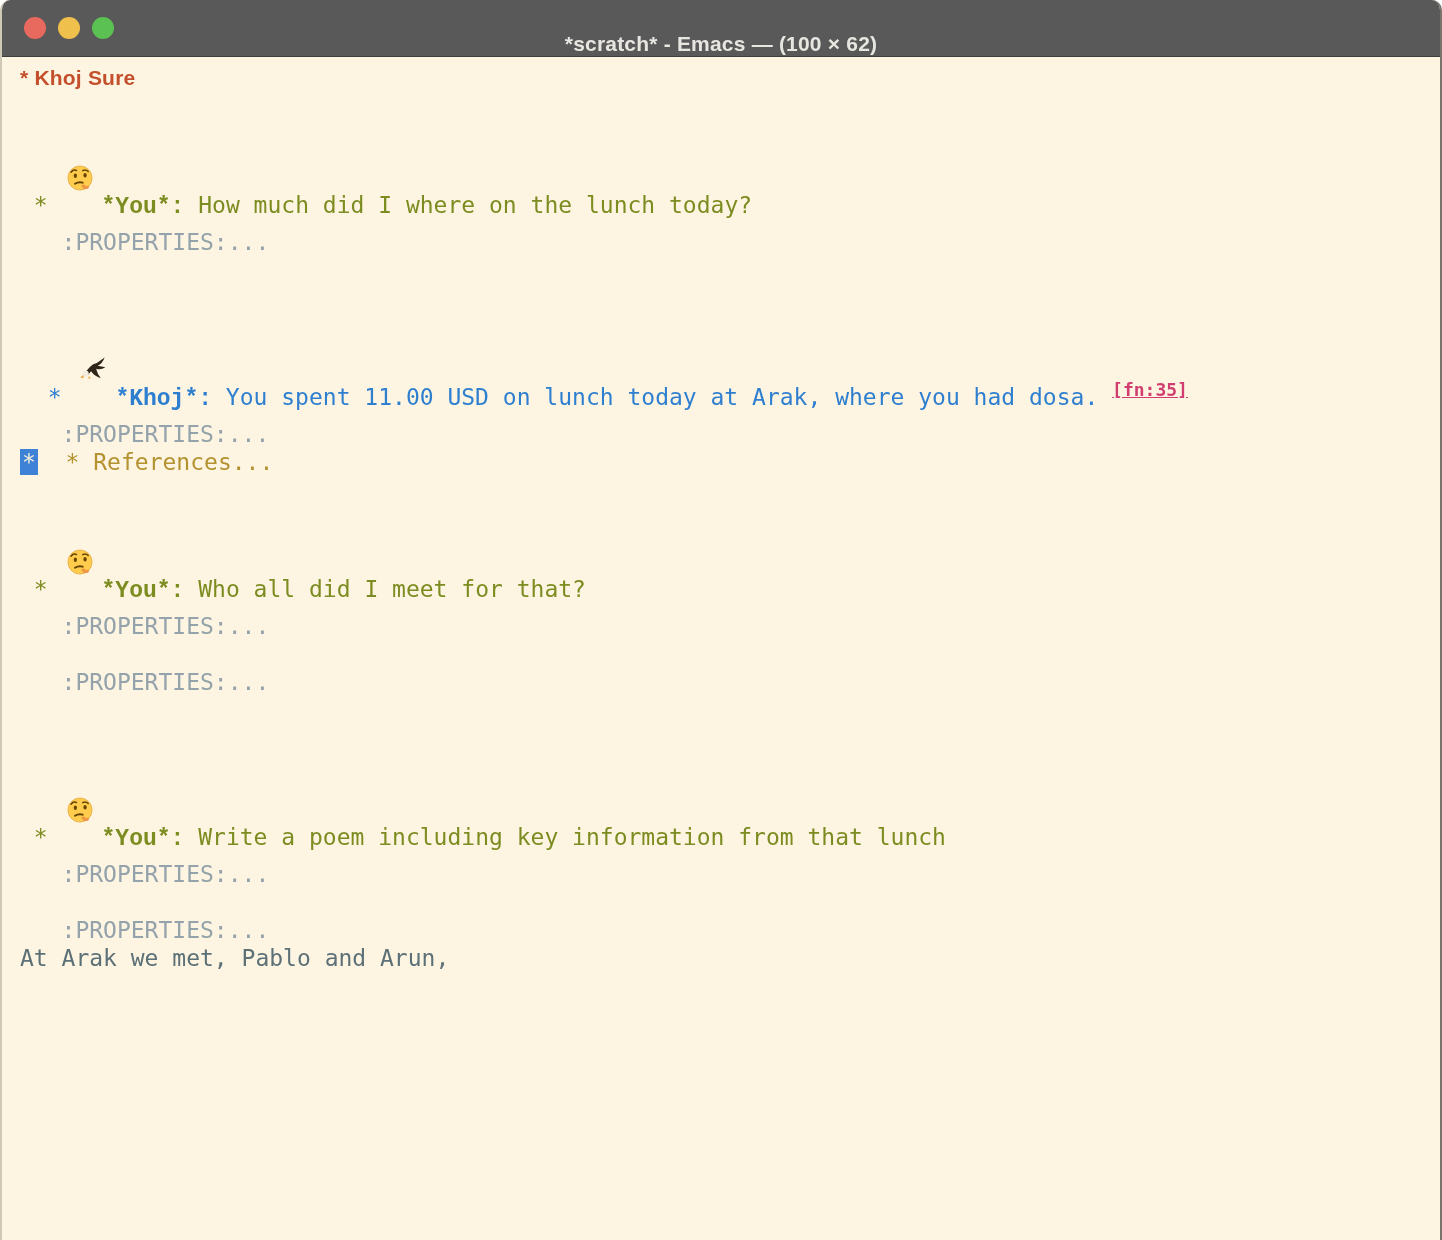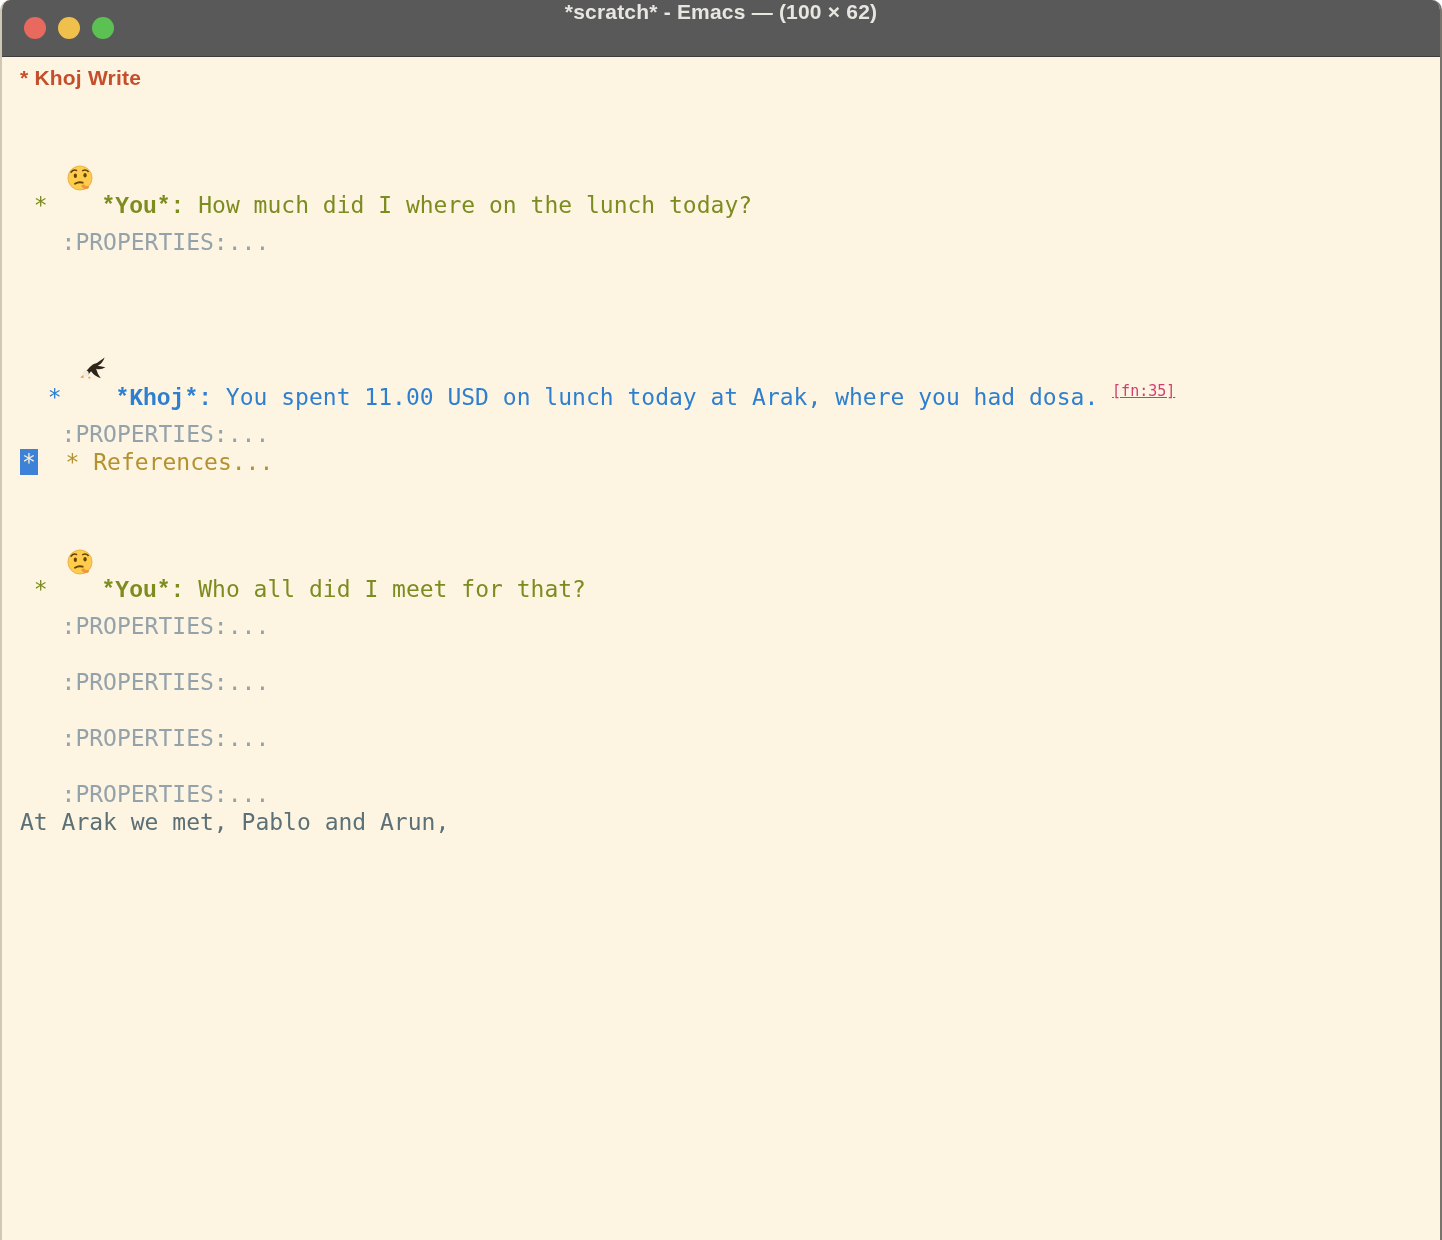--- a/index.html
+++ b/index.html
@@ -11,21 +11,21 @@
     overflow:hidden;
     border-left:2px solid #cfc8b4;
     border-right:2px solid #76746c;
     position:relative;
     font-family:"DejaVu Sans Mono",monospace;
   }
   .titlebar{
     height:56px;
     background:var(--c-titlebar,#595959);
     border-bottom:1px solid #3e3e3e;
-    display:flex;align-items:flex-start;justify-content:center;
+    display:flex;align-items:flex-end;justify-content:center;
     position:relative;
   }
   .lights{position:absolute;left:22px;top:50%;transform:translateY(-50%);display:flex;gap:12px;}
   .light{width:22px;height:22px;border-radius:50%;}
   .light.red{background:var(--c-light-red,#e8695e);}
   .light.yellow{background:var(--c-light-yellow,#f0c04c);}
   .light.green{background:var(--c-light-green,#5cc153);}
   .title{
     color:var(--c-titlebar-text,#e8e6e1);
     font-family:"Liberation Sans",sans-serif;
@@ -41,21 +41,21 @@
   .line.heading{line-height:36px;min-height:36px;}
   .t-red{color:var(--c-heading-red,#c44f2c);}
   .t-olive{color:var(--c-you-olive,#7d8c20);}
   .t-blue{color:var(--c-khoj-blue,#2e7fd0);}
   .t-gray{color:var(--c-drawer-gray,#94a2ab);}
   .t-gold{color:var(--c-references-gold,#b3922f);text-align:center;}
   .t-body{color:var(--c-body-slate,#5c7077);}
   .name{font-weight:bold;font-family:Liberation Mono, monospace;}
   .fn{
     color:var(--c-footnote-pink,#d13d70);
-    font-size:15px;font-weight:normal;
+    font-size:18px;font-weight:bold;
     text-decoration:underline;
     vertical-align:9px;letter-spacing:0;
   }
   .cursor{
     background:var(--c-cursor-blue,#3e82d8);
     color:var(--c-cursor-glyph,#f4eeda);
     padding:0 2px;
   }
   .emoji{display:inline-block;width:28px;margin:0 8px 0 4px;vertical-align:-5px;}
   .emoji svg{display:block;}
@@ -65,21 +65,21 @@
 
 <div class="window">
   <div class="titlebar">
     <div class="lights">
       <span class="light red"></span>
       <span class="light yellow"></span>
       <span class="light green"></span>
     </div>
     <div class="title">*scratch* - Emacs  —  (100 × 62)</div>
   </div>
-  <div class="buffer"><div class="line title"><span class="t-red">* Khoj Write</span></div><div class="line you heading"><span class="t-olive"> * </span><span class="emoji">
+  <div class="buffer"><div class="line title"><span class="t-red">* Khoj Sure</span></div><div class="line you heading"><span class="t-olive"> * </span><span class="emoji">
   <svg viewBox="0 0 36 36" width="28" height="28" aria-hidden="true">
     <circle cx="18" cy="18" r="15.5" fill="#ffcc4d" stroke="#e0a93e" stroke-width="1"></circle>
     <path d="M6.5 10.5 q3 -4 7 -2.2" stroke="#664500" stroke-width="2" fill="none" stroke-linecap="round"></path>
     <path d="M21.5 8.5 q4 -2 7 1.2" stroke="#664500" stroke-width="2" fill="none" stroke-linecap="round"></path>
     <ellipse cx="12" cy="15" rx="2.1" ry="2.9" fill="#664500"></ellipse>
     <ellipse cx="24.5" cy="14.5" rx="2.1" ry="2.9" fill="#664500"></ellipse>
     <path d="M11.5 25.5 q5 -3.2 10 -1.4" stroke="#664500" stroke-width="2.4" fill="none" stroke-linecap="round"></path>
     <path d="M19.5 27.5 q2.5 6 8.5 4.4 q2.5 -1 1.2 -4 q-4 1.4 -6.2 -2 z" fill="#ef9645"></path>
   </svg>
 </span><span class="t-olive name">*You*:</span><span class="t-olive"> How much did I where on the lunch today?</span></div><div class="line props"><span class="t-gray">   :PROPERTIES:...</span></div><div class="line blank"></div><div class="line khoj heading"><span class="t-blue">  * </span><span class="emoji">
@@ -92,14 +92,24 @@
 </span><span class="t-blue name">*Khoj*:</span><span class="t-blue"> You spent 11.00 USD on lunch today at Arak, where you had dosa. </span><span class="fn">[fn:35]</span></div><div class="line props"><span class="t-gray">   :PROPERTIES:...</span></div><div class="line references"><span class="cursor">*</span><span class="t-body">  </span><span class="t-gold">* References...</span></div><div class="line you heading"><span class="t-olive"> * </span><span class="emoji">
   <svg viewBox="0 0 36 36" width="28" height="28" aria-hidden="true">
     <circle cx="18" cy="18" r="15.5" fill="#ffcc4d" stroke="#e0a93e" stroke-width="1"></circle>
     <path d="M6.5 10.5 q3 -4 7 -2.2" stroke="#664500" stroke-width="2" fill="none" stroke-linecap="round"></path>
     <path d="M21.5 8.5 q4 -2 7 1.2" stroke="#664500" stroke-width="2" fill="none" stroke-linecap="round"></path>
     <ellipse cx="12" cy="15" rx="2.1" ry="2.9" fill="#664500"></ellipse>
     <ellipse cx="24.5" cy="14.5" rx="2.1" ry="2.9" fill="#664500"></ellipse>
     <path d="M11.5 25.5 q5 -3.2 10 -1.4" stroke="#664500" stroke-width="2.4" fill="none" stroke-linecap="round"></path>
     <path d="M19.5 27.5 q2.5 6 8.5 4.4 q2.5 -1 1.2 -4 q-4 1.4 -6.2 -2 z" fill="#ef9645"></path>
   </svg>
-</span><span class="t-olive name">*You*:</span><span class="t-olive"> Who all did I meet for that?</span></div><div class="line props"><span class="t-gray">   :PROPERTIES:...</span></div><div class="line blank"></div><div class="line props"><span class="t-gray">   :PROPERTIES:...</span></div><div class="line blank"></div><div class="line props"><span class="t-gray">   :PROPERTIES:...</span></div><div class="line blank"></div><div class="line props"><span class="t-gray">   :PROPERTIES:...</span></div><div class="line body"><span class="t-body">At Arak we met, Pablo and Arun,</span></div></div>
+</span><span class="t-olive name">*You*:</span><span class="t-olive"> Who all did I meet for that?</span></div><div class="line props"><span class="t-gray">   :PROPERTIES:...</span></div><div class="line blank"></div><div class="line props"><span class="t-gray">   :PROPERTIES:...</span></div><div class="line blank"></div><div class="line you heading"><span class="t-olive"> * </span><span class="emoji">
+  <svg viewBox="0 0 36 36" width="28" height="28" aria-hidden="true">
+    <circle cx="18" cy="18" r="15.5" fill="#ffcc4d" stroke="#e0a93e" stroke-width="1"></circle>
+    <path d="M6.5 10.5 q3 -4 7 -2.2" stroke="#664500" stroke-width="2" fill="none" stroke-linecap="round"></path>
+    <path d="M21.5 8.5 q4 -2 7 1.2" stroke="#664500" stroke-width="2" fill="none" stroke-linecap="round"></path>
+    <ellipse cx="12" cy="15" rx="2.1" ry="2.9" fill="#664500"></ellipse>
+    <ellipse cx="24.5" cy="14.5" rx="2.1" ry="2.9" fill="#664500"></ellipse>
+    <path d="M11.5 25.5 q5 -3.2 10 -1.4" stroke="#664500" stroke-width="2.4" fill="none" stroke-linecap="round"></path>
+    <path d="M19.5 27.5 q2.5 6 8.5 4.4 q2.5 -1 1.2 -4 q-4 1.4 -6.2 -2 z" fill="#ef9645"></path>
+  </svg>
+</span><span class="t-olive name">*You*:</span><span class="t-olive"> Write a poem including key information from that lunch</span></div><div class="line props"><span class="t-gray">   :PROPERTIES:...</span></div><div class="line blank"></div><div class="line props"><span class="t-gray">   :PROPERTIES:...</span></div><div class="line body"><span class="t-body">At Arak we met, Pablo and Arun,</span></div></div>
 </div>
 
 </body></html>

